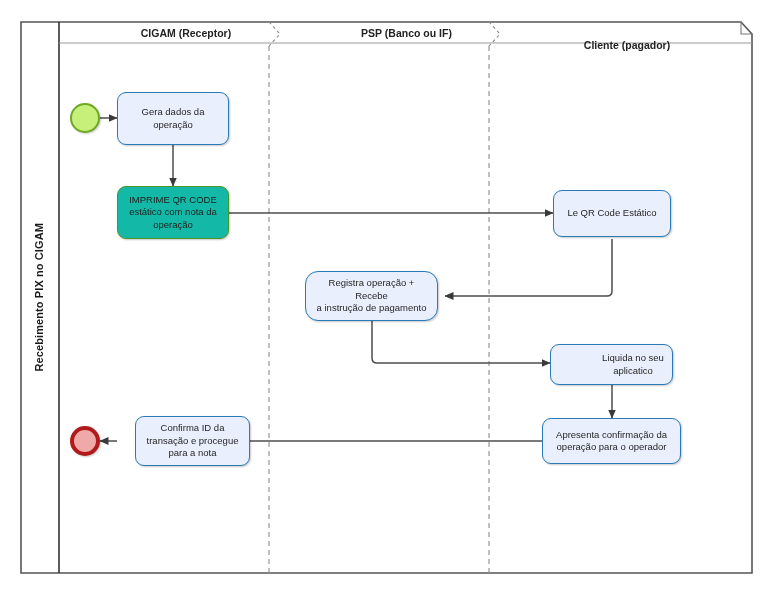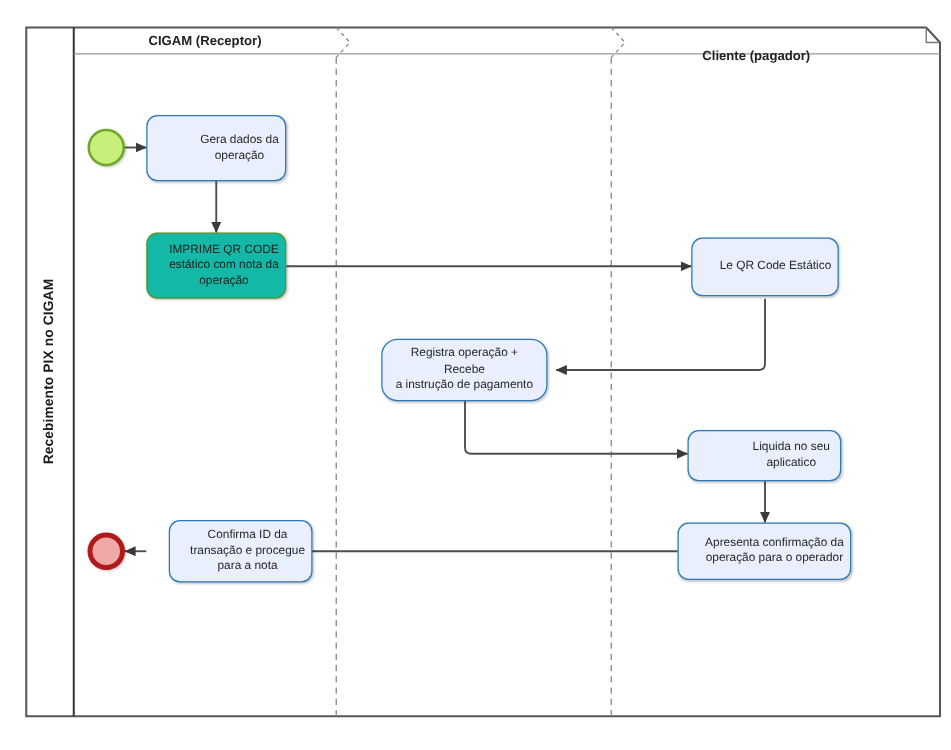--- a/index.html
+++ b/index.html
@@ -57,30 +57,31 @@
     position: absolute;
     top: 23px;
     height: 20px;
     display: flex;
     align-items: center;
     justify-content: center;
     font-size: 10.5px;
     font-weight: bold;
     color: #222222;
     white-space: nowrap;
+    padding-left: 22px;
   }
 
   
   .task {
     position: absolute;
     box-sizing: border-box;
     border-radius: 9px;
     display: flex;
     align-items: center;
-    justify-content: flex-end;
+    justify-content: center;
     text-align: center;
     font-size: 9.5px;
     line-height: 12.5px;
     color: #262626;
     padding: 2px 5px;
     box-shadow: 1px 1px 2px rgba(0,0,0,0.22);
   }
   .task.blue {
     background: #e9effc;
     border: 1.6px solid #2a7aba;
@@ -146,20 +147,23 @@
     <path d="M 741 22 L 741 34 L 752 34" fill="none" stroke="#777777" stroke-width="1.1"></path>
   </svg>
 
   <div class="pool-title">
     <span>Recebimento PIX no CIGAM</span>
   </div>
 
   <div class="lane-header" style="left:59px; width:210px;">
     <span>CIGAM (Receptor)</span>
   </div>
+  <div class="lane-header" style="left:280px; width:209px;">
+    <span>PSP (Banco ou IF)</span>
+  </div>
   <div class="lane-header" style="left:500px; width:210px;margin-top:12px;">
     <span>Cliente (pagador)</span>
   </div>
 
   <svg class="flow-svg" viewBox="0 0 761 600" xmlns="http://www.w3.org/2000/svg">
     <defs>
       <marker id="arrowhead" markerWidth="9" markerHeight="8" refX="8.5" refY="4" orient="auto" markerUnits="userSpaceOnUse">
         <path d="M 0 0 L 9 4 L 0 8 z" fill="#3a3a3a"></path>
       </marker>
     </defs>

